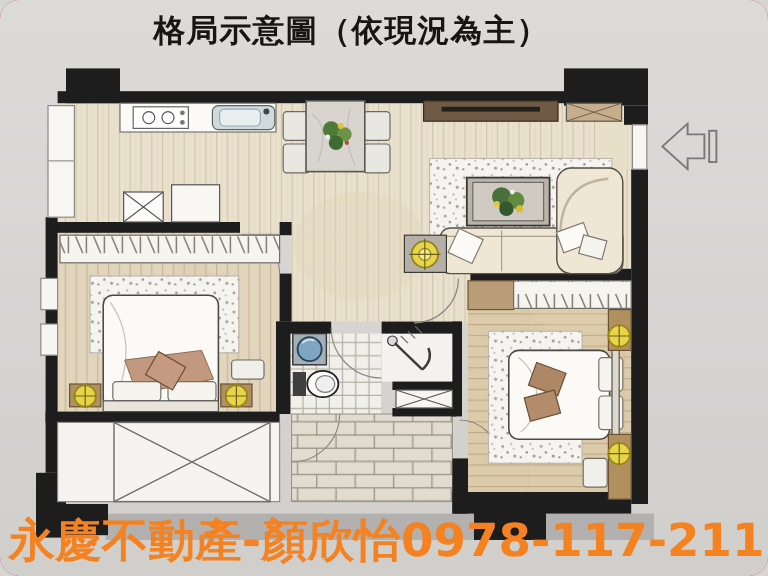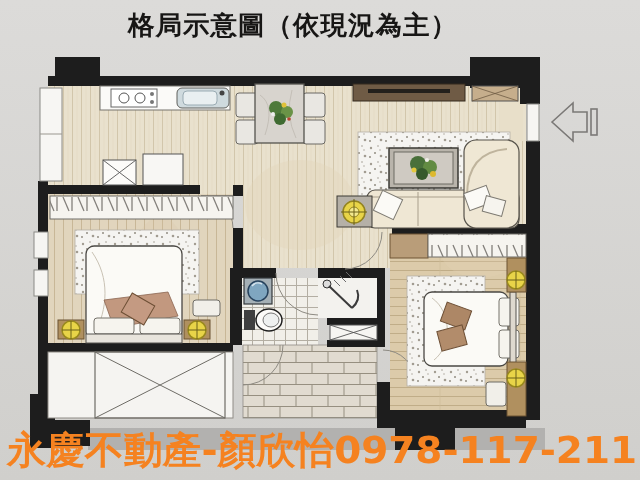--- a/index.html
+++ b/index.html
@@ -1,17 +1,17 @@
 <!DOCTYPE html>
 <html><head>
 <meta charset="utf-8">
 <style>
   html,body{margin:0;padding:0;background:#d8d6d3;}
   .screen{position:relative;width:640px;height:480px;overflow:hidden;background:#be185d;
-          font-family:"DejaVu Sans","Liberation Sans",sans-serif;}
+          font-family:"DejaVu Sans","Liberation Sans",sans-serif;border-radius:16px;}
   svg{display:block;}
   .title{font-family:"DejaVu Serif","Liberation Serif",serif;font-size:26px;font-weight:600;
          fill:#171615;letter-spacing:1px;}
   .watermark{font-family:"DejaVu Sans","Liberation Sans",sans-serif;font-size:38px;
              font-weight:bold;fill:#f58220;}
   .wall{fill:#1d1d1d;}
   .arc{fill:none;stroke:#8d8a82;stroke-width:1;}
   .leaf{stroke:#6e6c66;stroke-width:1.2;}
 </style>
 </head>

